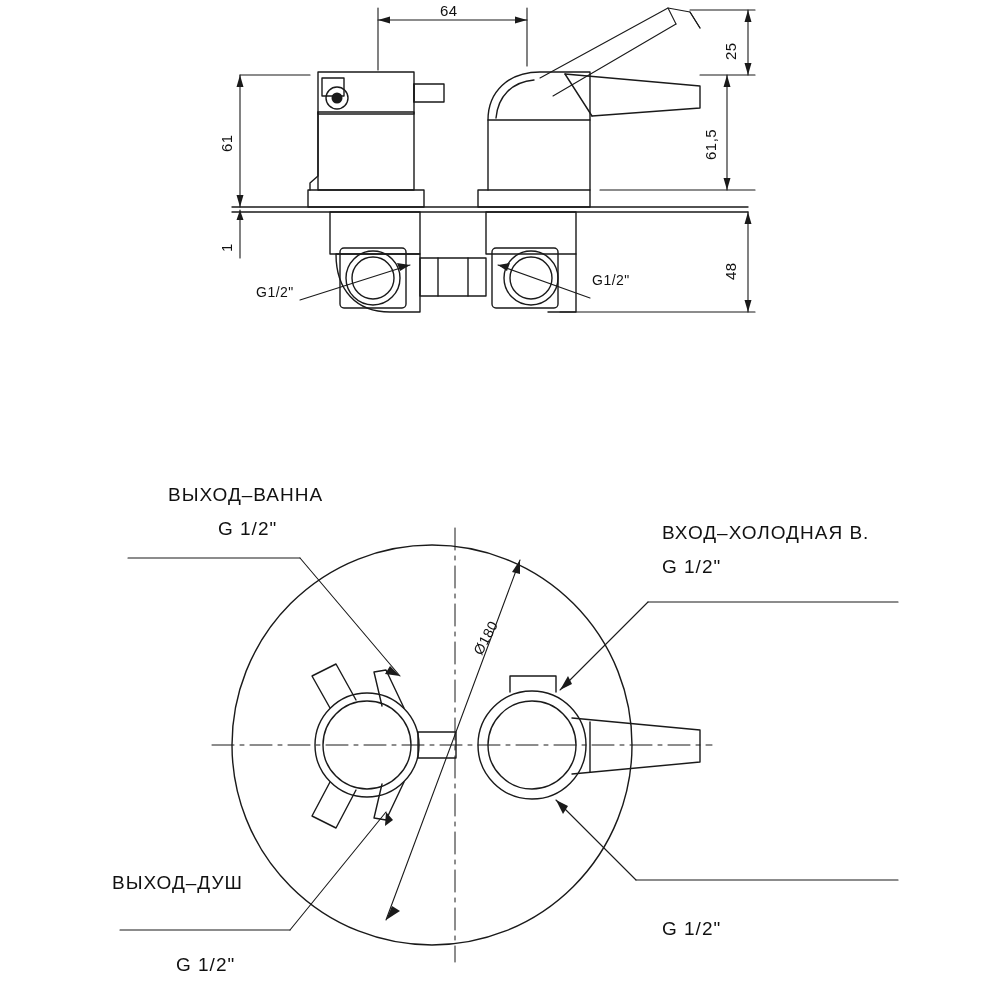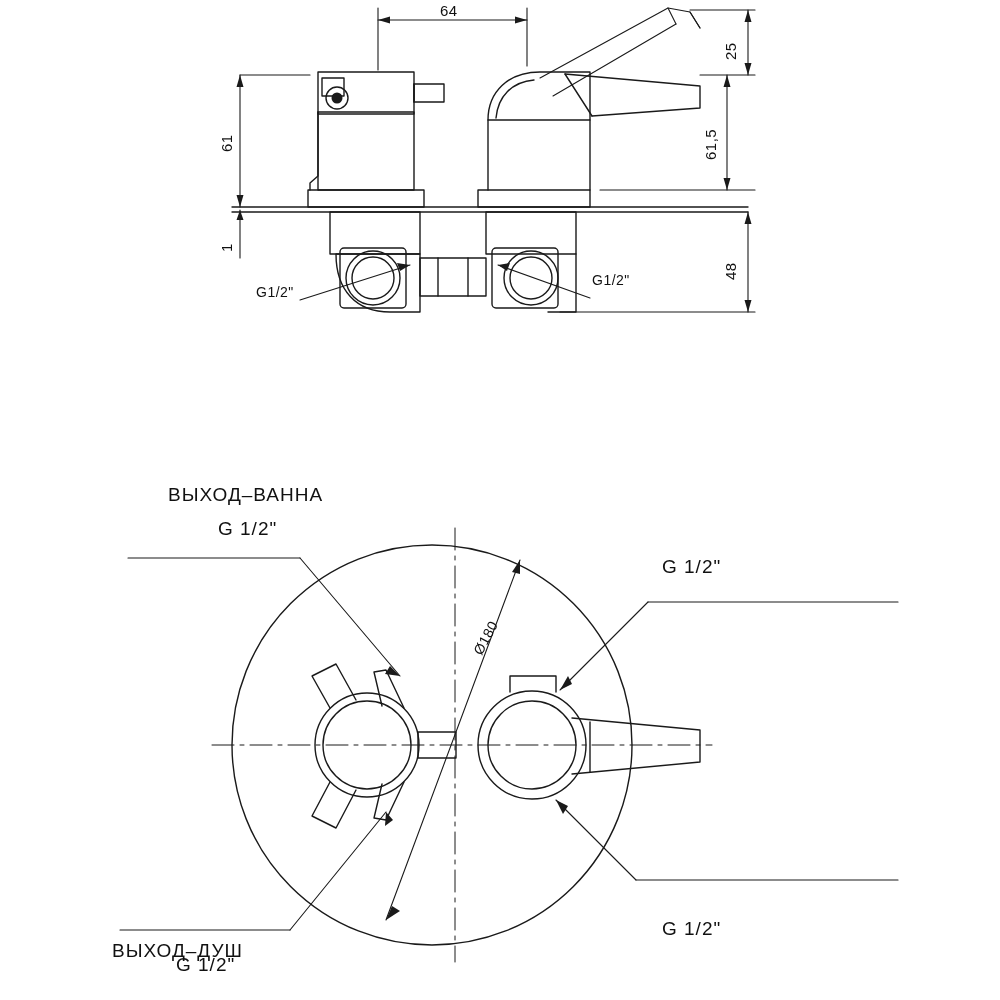--- a/index.html
+++ b/index.html
@@ -200,20 +200,21 @@
   <div class="lbl dim rot90" style="left:722px;top:280px;">48</div>
 
   <div class="lbl small rotd" style="left:470px;top:650px;">Ø180</div>
 
   <div class="lbl small" style="left:256px;top:284px;">G1/2"</div>
   <div class="lbl small" style="left:592px;top:272px;">G1/2"</div>
 
   <div class="lbl call" style="left:124px;top:484px;margin-left:44px;">ВЫХОД–ВАННА</div>
   <div class="lbl call" style="left:218px;top:518px;">G 1/2"</div>
 
+  <div class="lbl call" style="left:662px;top:522px;">ВХОД–ХОЛОДНАЯ В.</div>
   <div class="lbl call" style="left:662px;top:556px;">G 1/2"</div>
 
-  <div class="lbl call" style="left:112px;top:940px;">ВЫХОД–ДУШ</div>
+  <div class="lbl call" style="left:112px;top:872px;">ВЫХОД–ДУШ</div>
   <div class="lbl call" style="left:176px;top:954px;">G 1/2"</div>
 
   <div class="lbl call" style="left:662px;top:918px;">G 1/2"</div>
 
 </div>
 
 </body></html>

